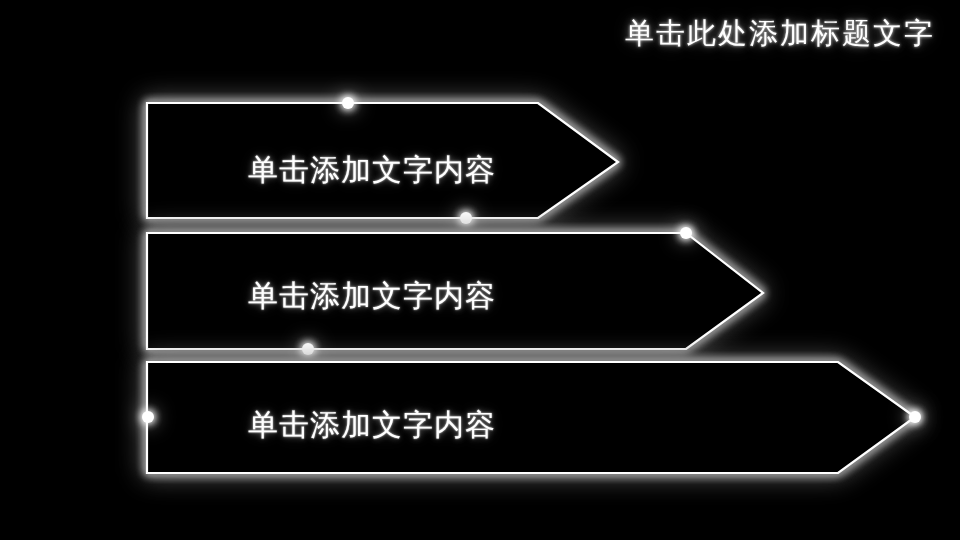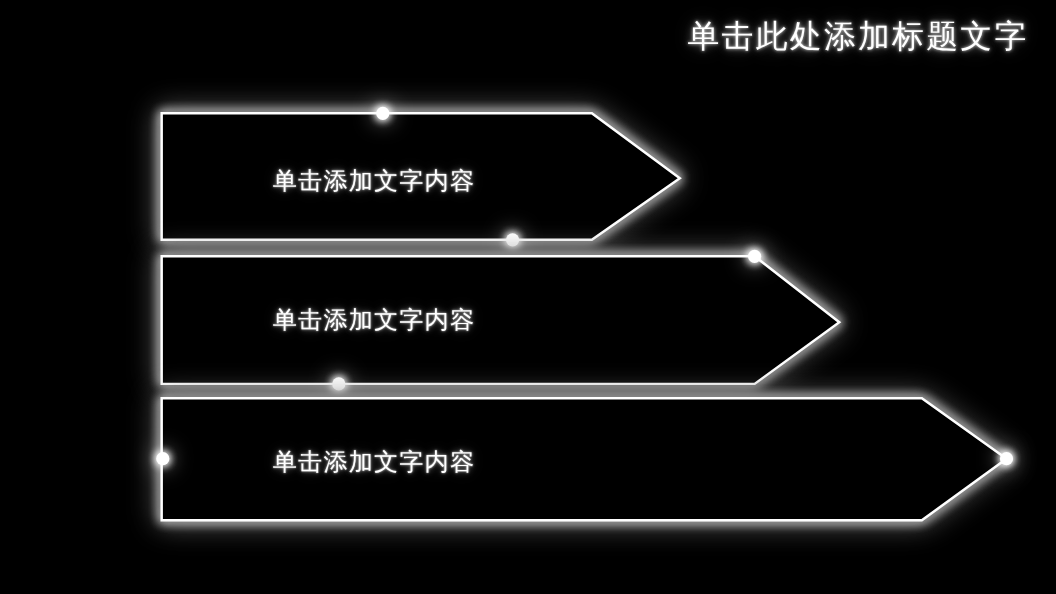--- a/index.html
+++ b/index.html
@@ -41,21 +41,21 @@
     left: 0;
     top: 0;
     width: 960px;
     height: 540px;
   }
 
   
   .arrow-label {
     position: absolute;
     font-family: "Liberation Sans", "DejaVu Sans", sans-serif;
-    font-size: 22px;
+    font-size: 30px;
     letter-spacing: 1px;
     color: #ffffff;
     white-space: nowrap;
     text-shadow:
       0 0 2px rgba(255,255,255,0.9),
       0 0 6px rgba(255,255,255,0.45),
       0 0 14px rgba(255,255,255,0.18);
   }
   #arrow-label-1 { left: 248px; top: 150px; }
   #arrow-label-2 { left: 248px; top: 276px; }

